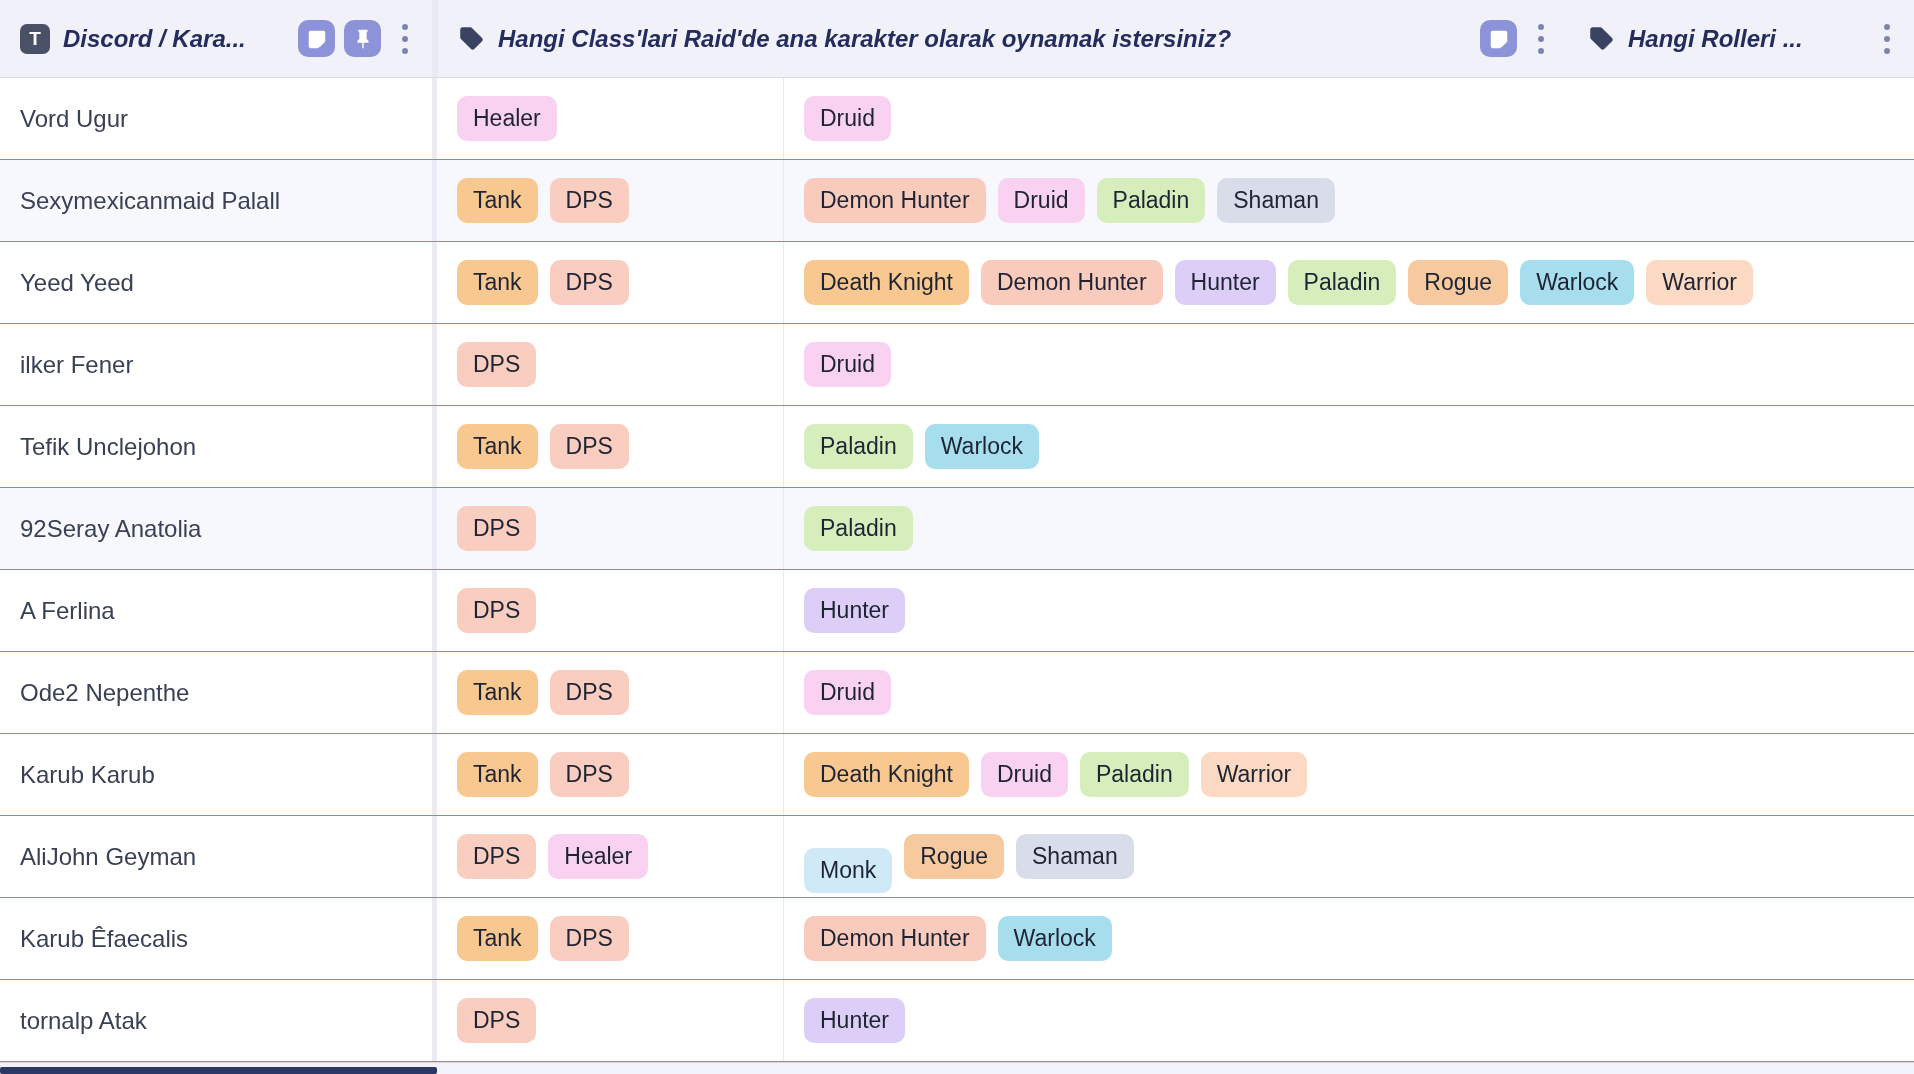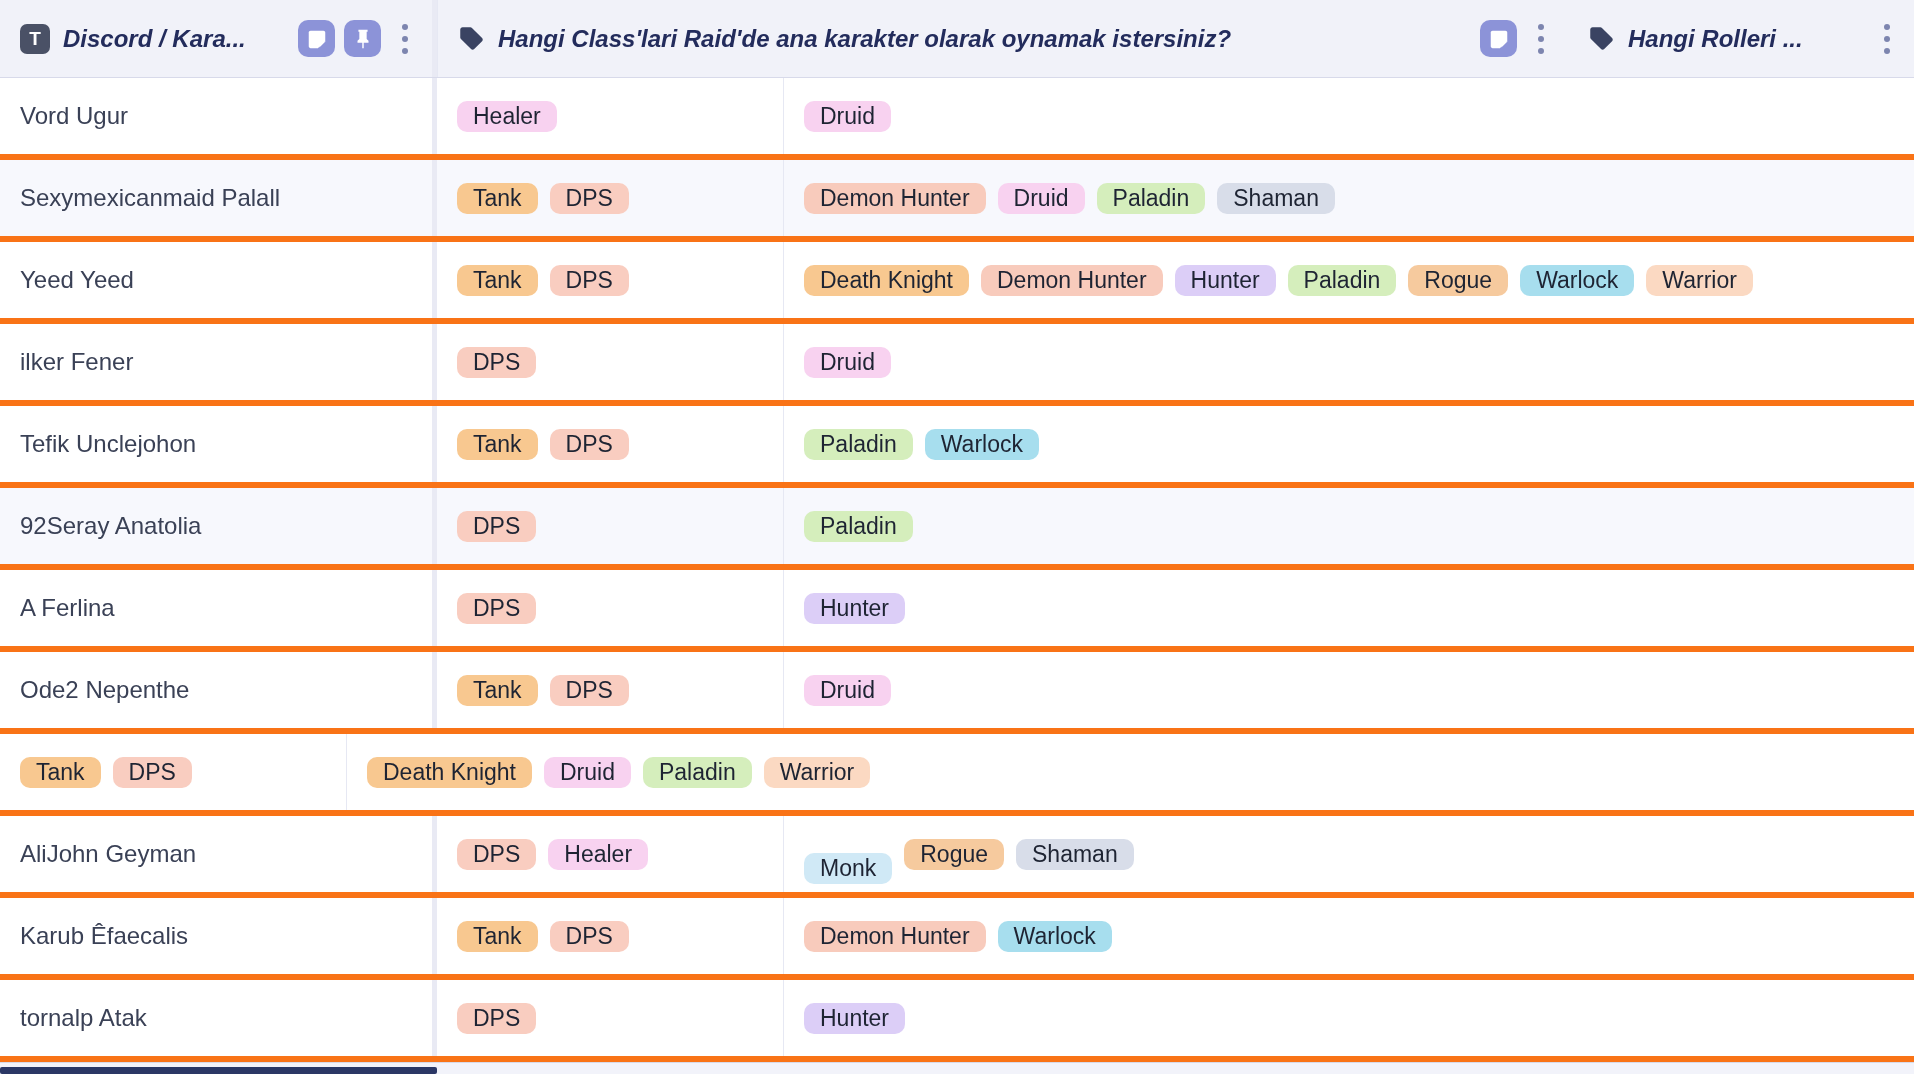--- a/index.html
+++ b/index.html
@@ -55,34 +55,34 @@
     display: inline-flex; flex-direction: column; align-items: center;
     gap: 6px; margin-left: 15px; padding: 4px 6px; cursor: pointer;
   }
   .dots i { width: 6px; height: 6px; border-radius: 50%; background: #7d85af; }
 
   
   .tbody { flex: 1 1 auto; display: flex; flex-direction: column; }
   .row {
     display: flex; height: 82px; flex: 0 0 82px;
     background: #ffffff;
-    border-bottom: 6px solid #f97316;
+    border-bottom: 1px solid #f97316;
     text-align: right;
   }
   .row.shaded { background: #f7f8fd; }
   .cell {
     display: flex; align-items: center;
     padding: 0 18px 0 20px;
     overflow: hidden; white-space: nowrap;
   }
   .name-text { font-size: 24px; color: #3a4156; }
   .tags { gap: 12px; }
   .pill {
     display: inline-flex; align-items: center;
-    height: 31px; padding: 0 16px;
+    height: 45px; padding: 0 16px;
     border-radius: 10px;
     font-size: 23px; color: #1e2433;
     flex: 0 0 auto;
   }
 
   
   .bottom-strip {
     flex: 0 0 12px; height: 12px;
     background: #f2f3fa;
     border-top: 1px solid #d7d9e8;
@@ -269,20 +269,23 @@
     <div class="cell col-roles tags">
           <span class="pill" style="background: rgb(248, 200, 144);">Tank</span>
           <span class="pill" style="background: rgb(249, 205, 192);">DPS</span>
         </div>
     <div class="cell col-classes tags">
           <span class="pill" style="background: rgb(248, 210, 240);">Druid</span>
         </div>
   </div>
 
   <div class="row">
+    <div class="cell col-name">
+      <span class="name-text">Karub Karub</span>
+    </div>
     <div class="cell col-roles tags">
           <span class="pill" style="background: rgb(248, 200, 144);">Tank</span>
           <span class="pill" style="background: rgb(249, 205, 192);">DPS</span>
         </div>
     <div class="cell col-classes tags">
           <span class="pill" style="background: rgb(248, 200, 144);">Death Knight</span>
           <span class="pill" style="background: rgb(248, 210, 240);">Druid</span>
           <span class="pill" style="background: rgb(213, 238, 188);">Paladin</span>
           <span class="pill" style="background: rgb(251, 217, 194);">Warrior</span>
         </div>

